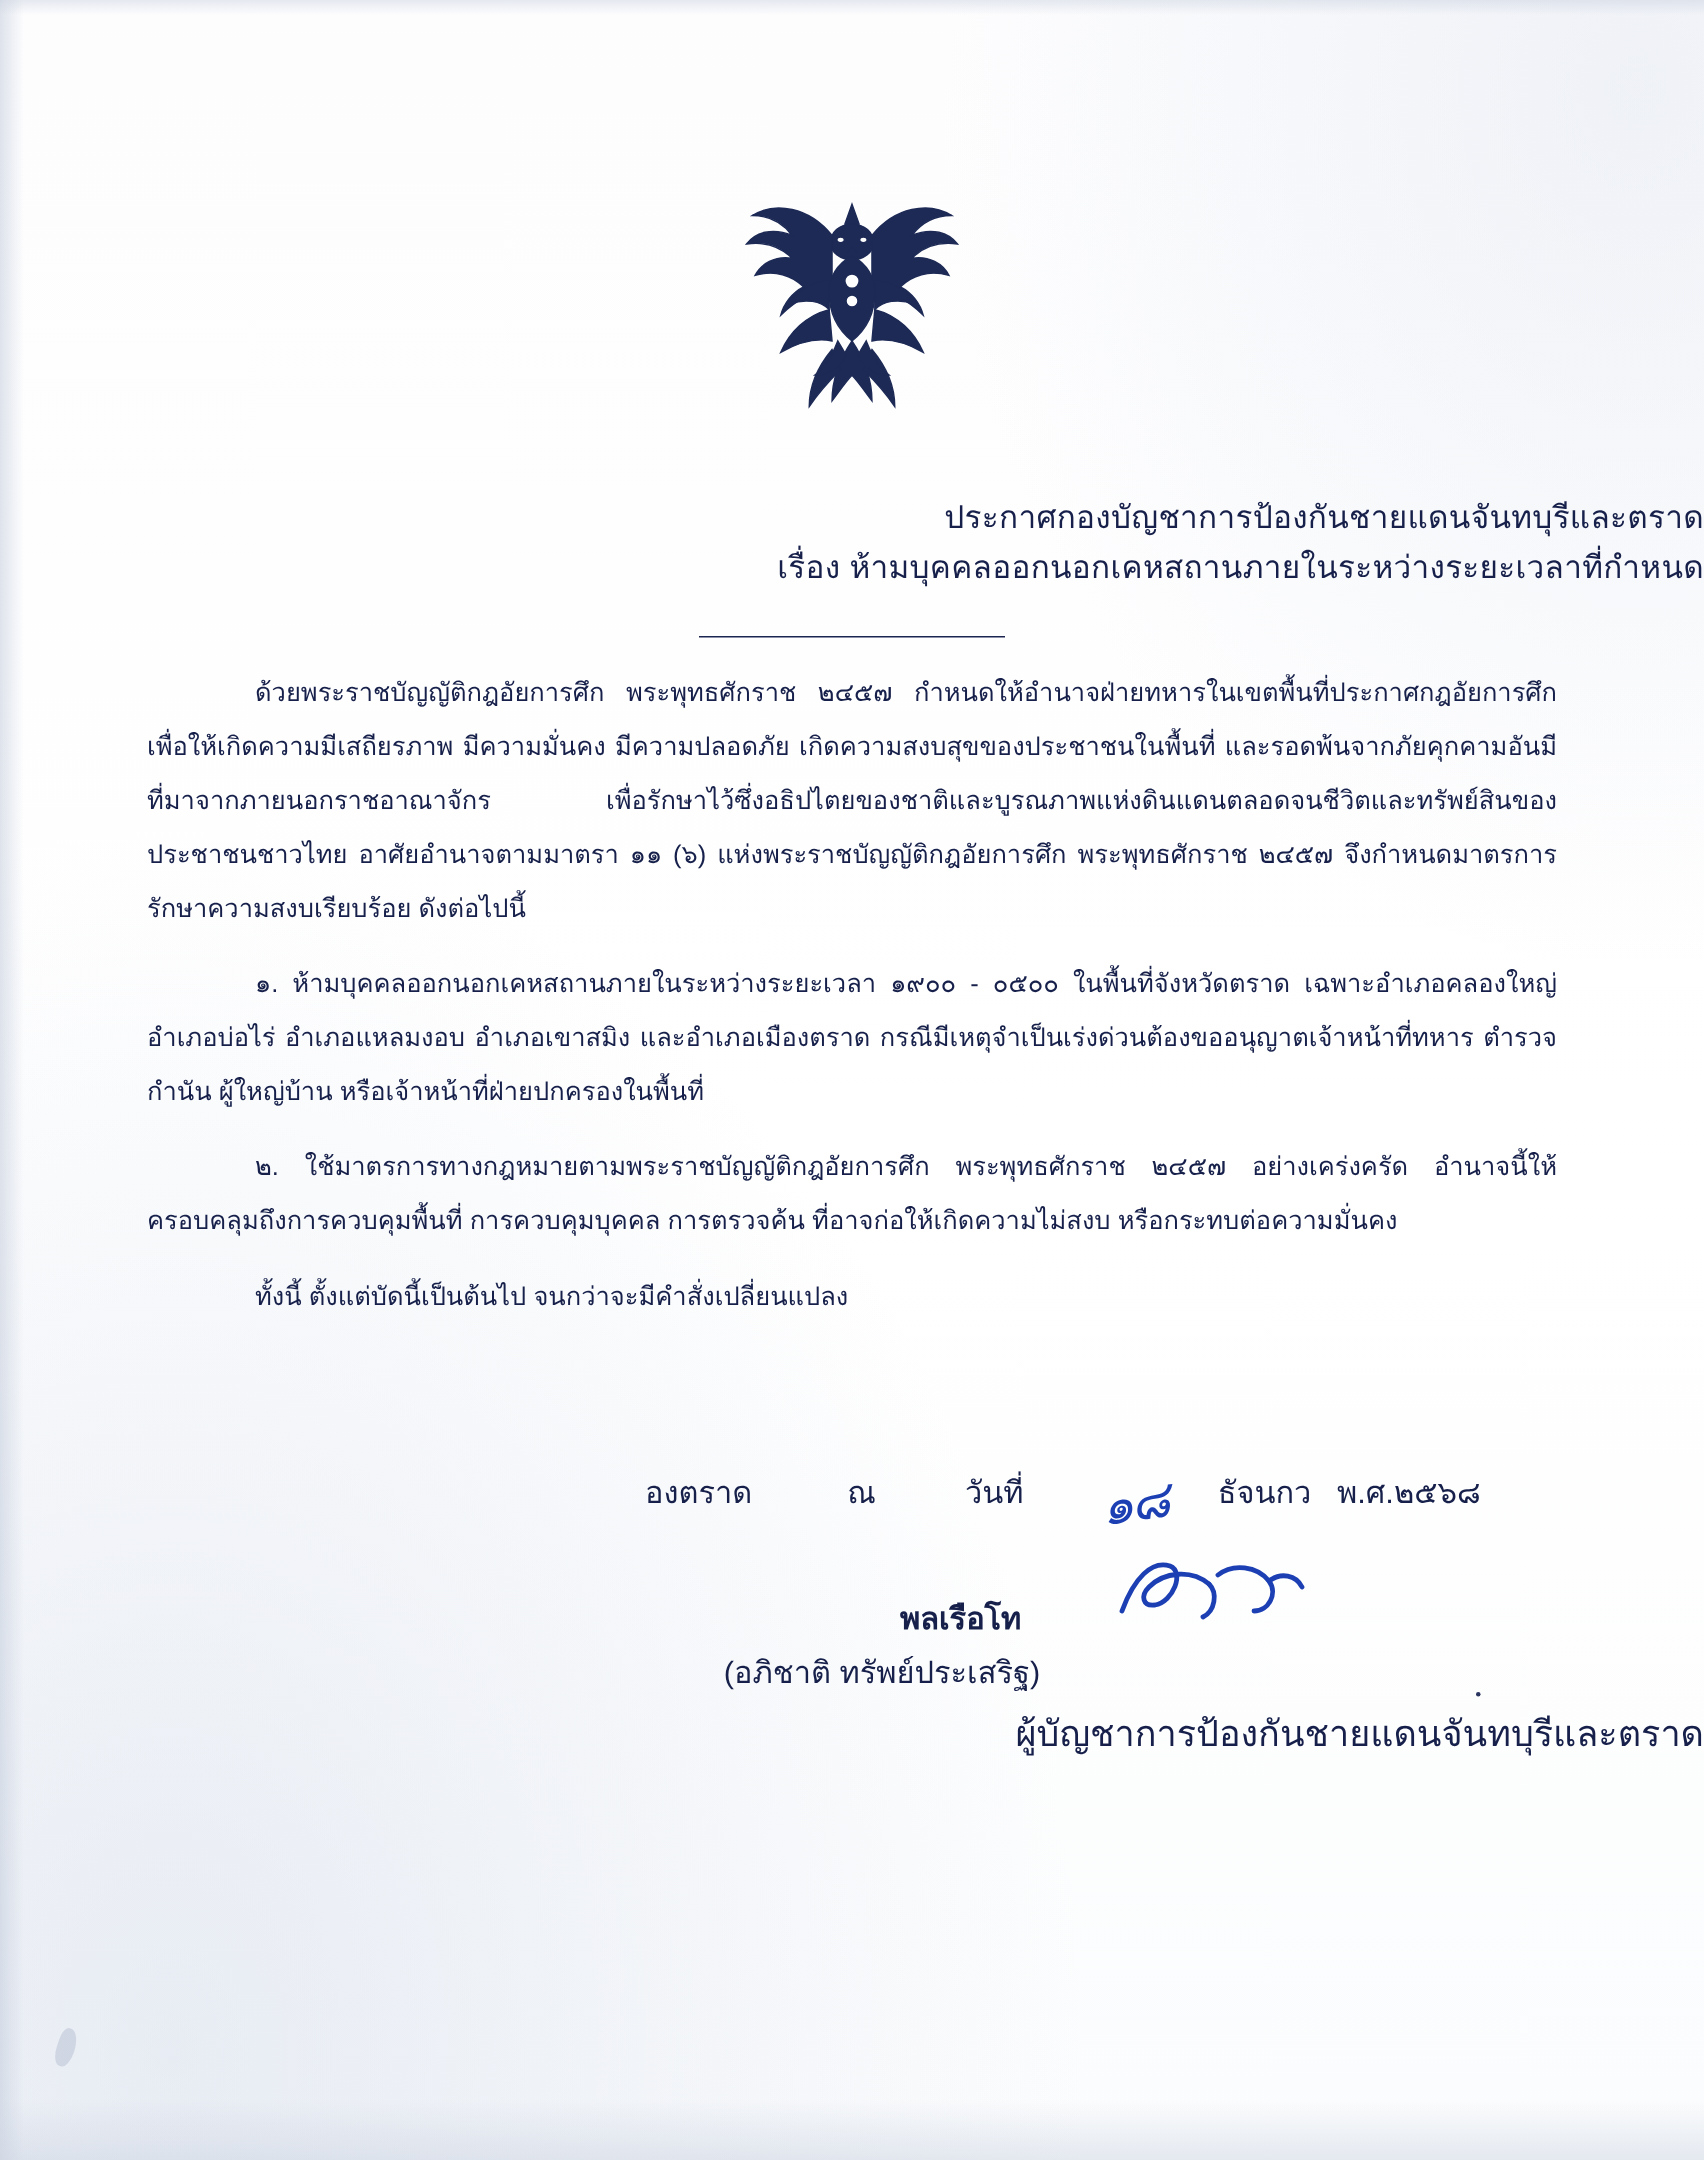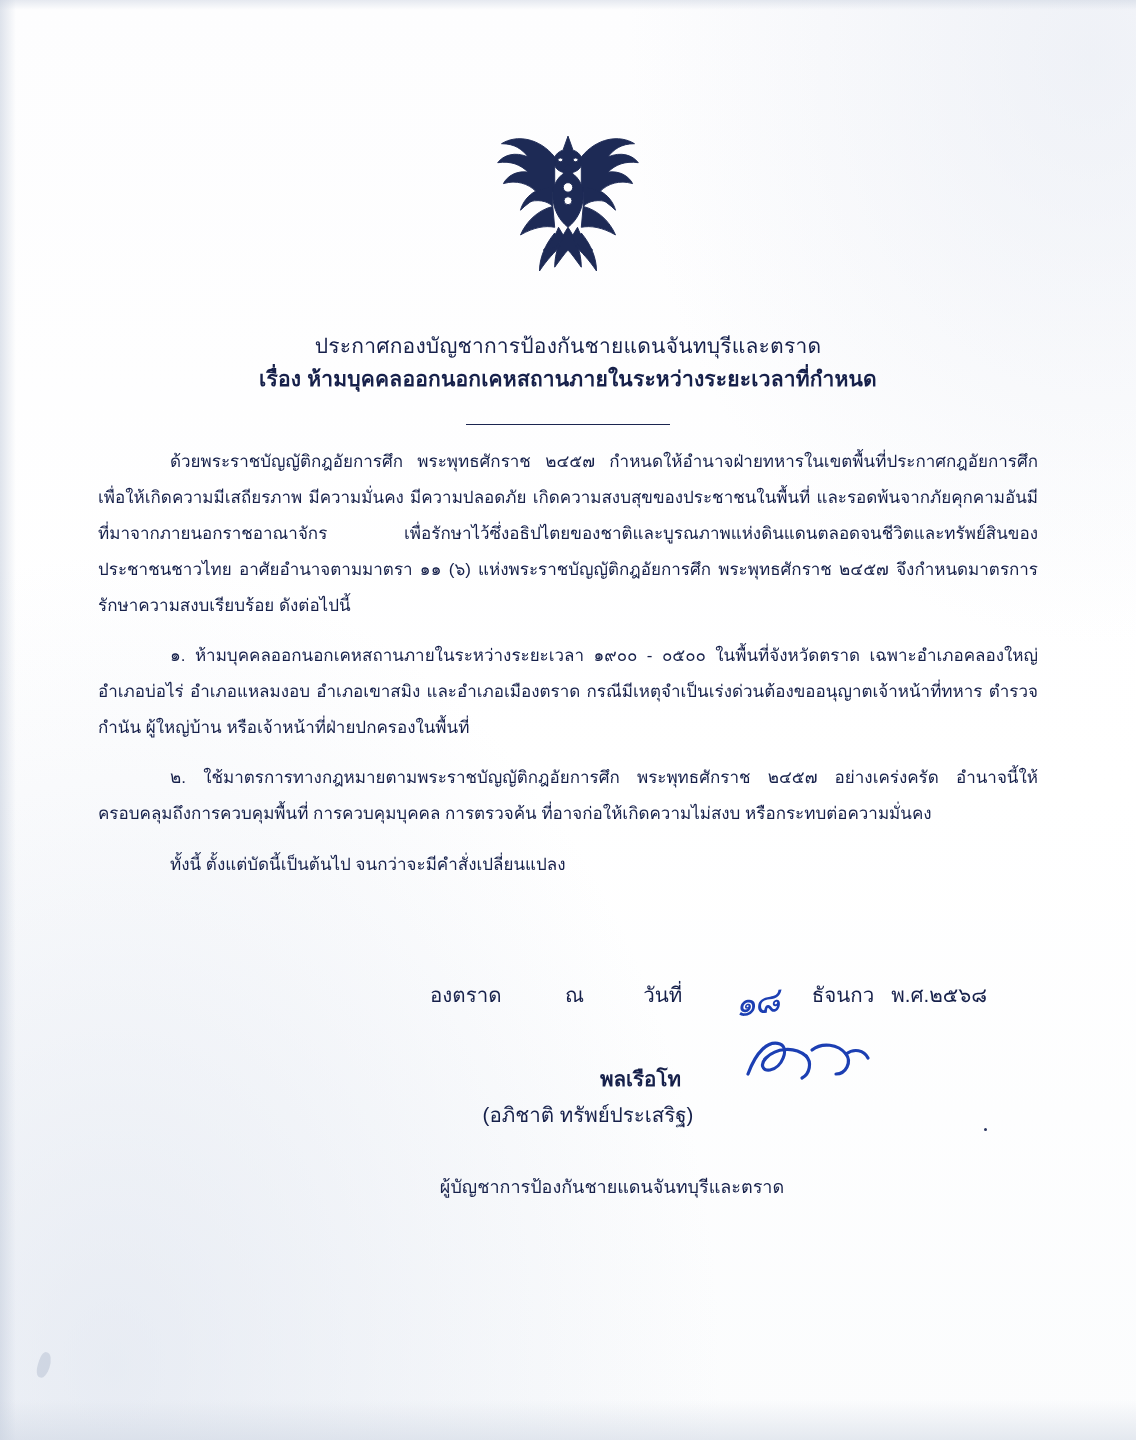--- a/index.html
+++ b/index.html
@@ -64,31 +64,30 @@
     width: 190px;
     height: 172px;
   }
 
   
   .heading {
     position: absolute;
     top: 330px;
     left: 0;
     width: 100%;
-    text-align: center;
+    text-align: right;
     line-height: 1.55;
   }
   .heading .line1 {
     font-size: 21px;
     letter-spacing: 0.2px;
   }
   .heading .line2 {
     font-size: 21px;
     letter-spacing: 0.2px;
-    font-weight: bold;
   }
   .rule {
     position: absolute;
     top: 424px;
     left: 50%;
     transform: translateX(-50%);
     width: 204px;
     height: 0;
     border-top: 1.6px solid #1b2550;
   }
@@ -163,25 +162,24 @@
     text-align: center;
     font-size: 20.5px;
     padding-left: 40px;
     box-sizing: border-box;
   }
   .sig-title {
     position: absolute;
     top: 1136px;
     left: 0;
     width: 100%;
-    text-align: center;
-    font-size: 18px;
+    text-align: right;
+    font-size: 24px;
     padding-left: 88px;
     box-sizing: border-box;
-    margin-top: 36px;
   }
   .dot-mark {
     position: absolute;
     top: 1128px;
     left: 984px;
     width: 3px; height: 3px;
     background: #2a3560;
     border-radius: 50%;
   }
   .smudge {

